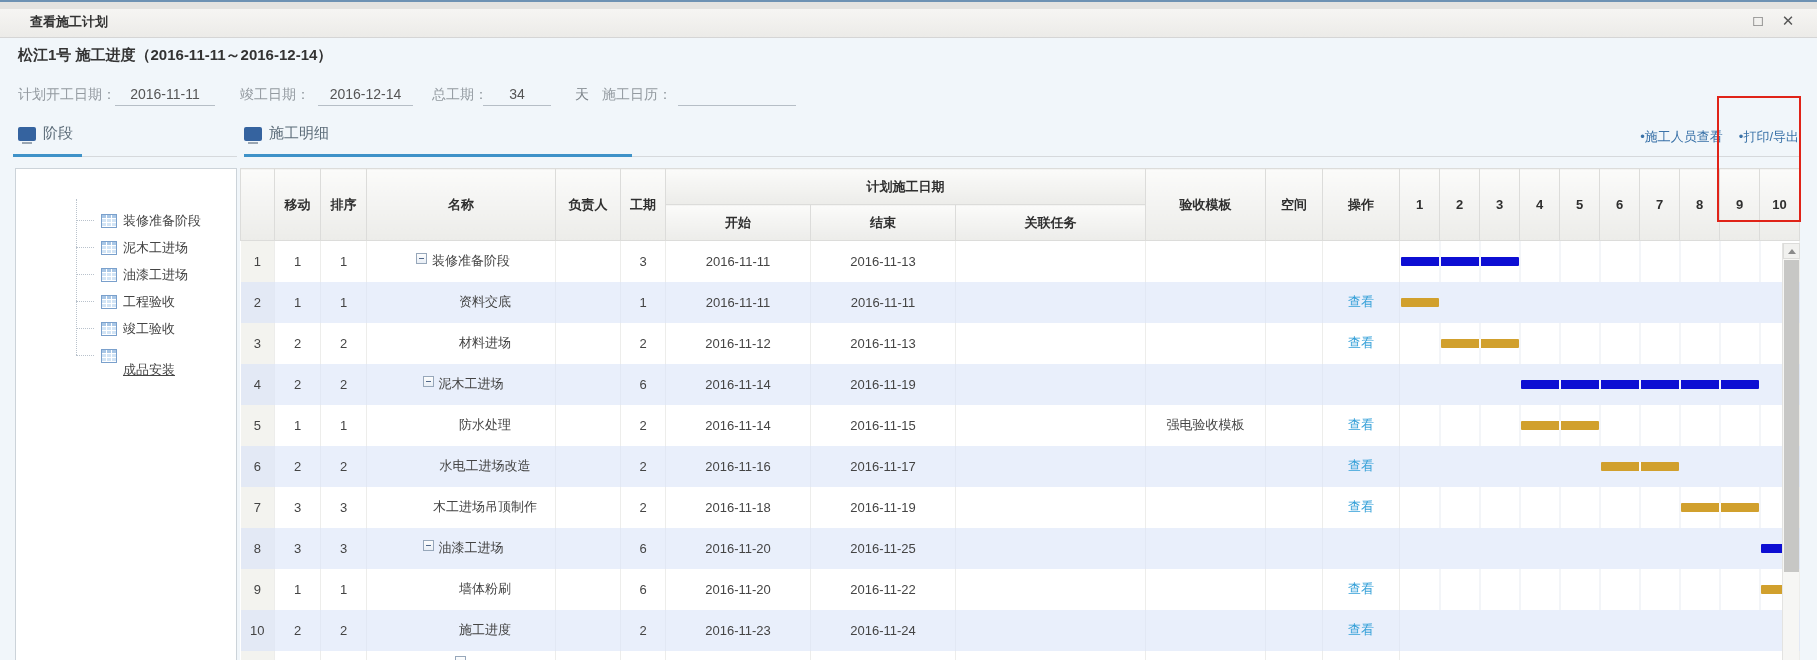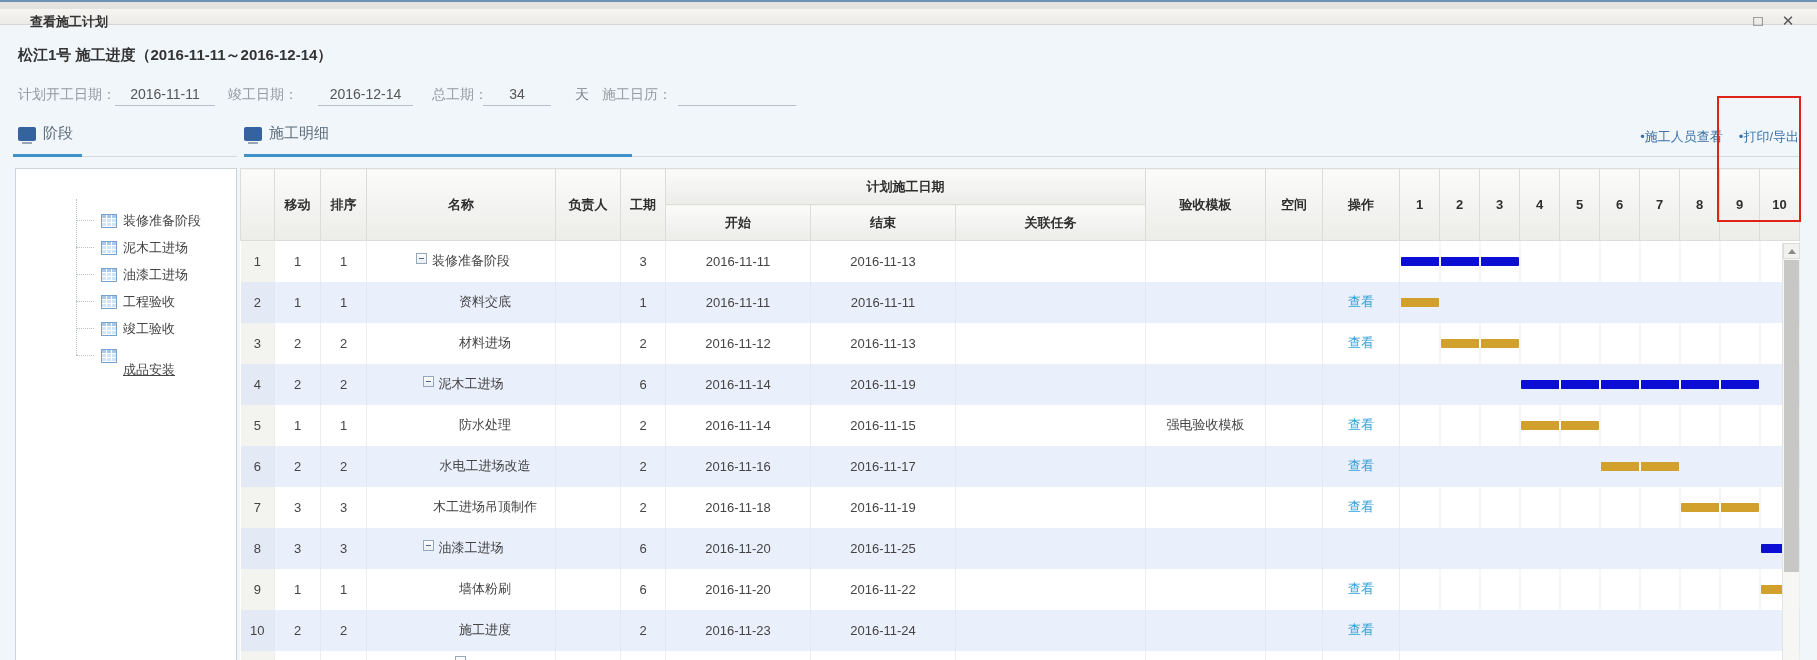--- a/index.html
+++ b/index.html
@@ -3,21 +3,21 @@
 <meta charset="utf-8">
 <style>
   * { margin:0; padding:0; box-sizing:border-box; }
   html,body { width:1817px; height:660px; }
   body { font-family:"Liberation Sans","DejaVu Sans",sans-serif; font-size:13px; color:#444; }
   #page { position:relative; width:1817px; height:660px; background:#f1f6fa; overflow:hidden; }
 
   
   .topline   { position:absolute; left:0; top:0; width:1817px; height:2px; background:#6e92b3; }
   .topstrip  { position:absolute; left:0; top:2px; width:1817px; height:7px; background:#e4e3e0; }
-  .titlebar  { position:absolute; left:0; top:9px; width:1817px; height:16px;
+  .titlebar  { position:absolute; left:0; top:9px; width:1817px; height:29px;
                background:linear-gradient(180deg,#f6f5f3,#ecebe8); border-bottom:1px solid #d5d5d5; }
   .titlebar .ttl { position:absolute; left:30px; top:4px; font-weight:bold; color:#333; }
   .winbtn { position:absolute; top:2px; width:22px; height:20px; text-align:center; line-height:20px;
             color:#555; cursor:pointer; }
   .winbtn.max  { right:48px; font-size:15px; }
   .winbtn.close{ right:18px; font-size:15px; }
 
   
   .dlg-title { position:absolute; left:18px; top:46px; font-size:15px; font-weight:bold; color:#333; }
   .formrow { position:absolute; left:0; top:80px; width:1811px; height:30px; }
@@ -116,21 +116,21 @@
     <span class="ttl">查看施工计划</span>
     <span class="winbtn max">□</span>
     <span class="winbtn close">✕</span>
   </div>
 
   <div class="dlg-title">松江1号 施工进度（2016-11-11～2016-12-14）</div>
 
   <div class="formrow">
     <span class="f-label" style="left:18px">计划开工日期：</span>
     <span class="f-value" style="left:115px; width:100px">2016-11-11</span>
-    <span class="f-label" style="left:228px">竣工日期：</span>
+    <span class="f-label" style="left:240px">竣工日期：</span>
     <span class="f-value" style="left:318px; width:95px">2016-12-14</span>
     <span class="f-label" style="left:432px">总工期：</span>
     <span class="f-value" style="left:483px; width:68px; text-align:center">34</span>
     <span class="f-unit" style="left:575px">天</span>
     <span class="f-label" style="left:602px">施工日历：</span>
     <span class="f-value" style="left:678px; width:118px"></span>
   </div>
 
   <div class="sec-head" style="left:18px">
     <span class="mon"><span class="scr"></span></span>

